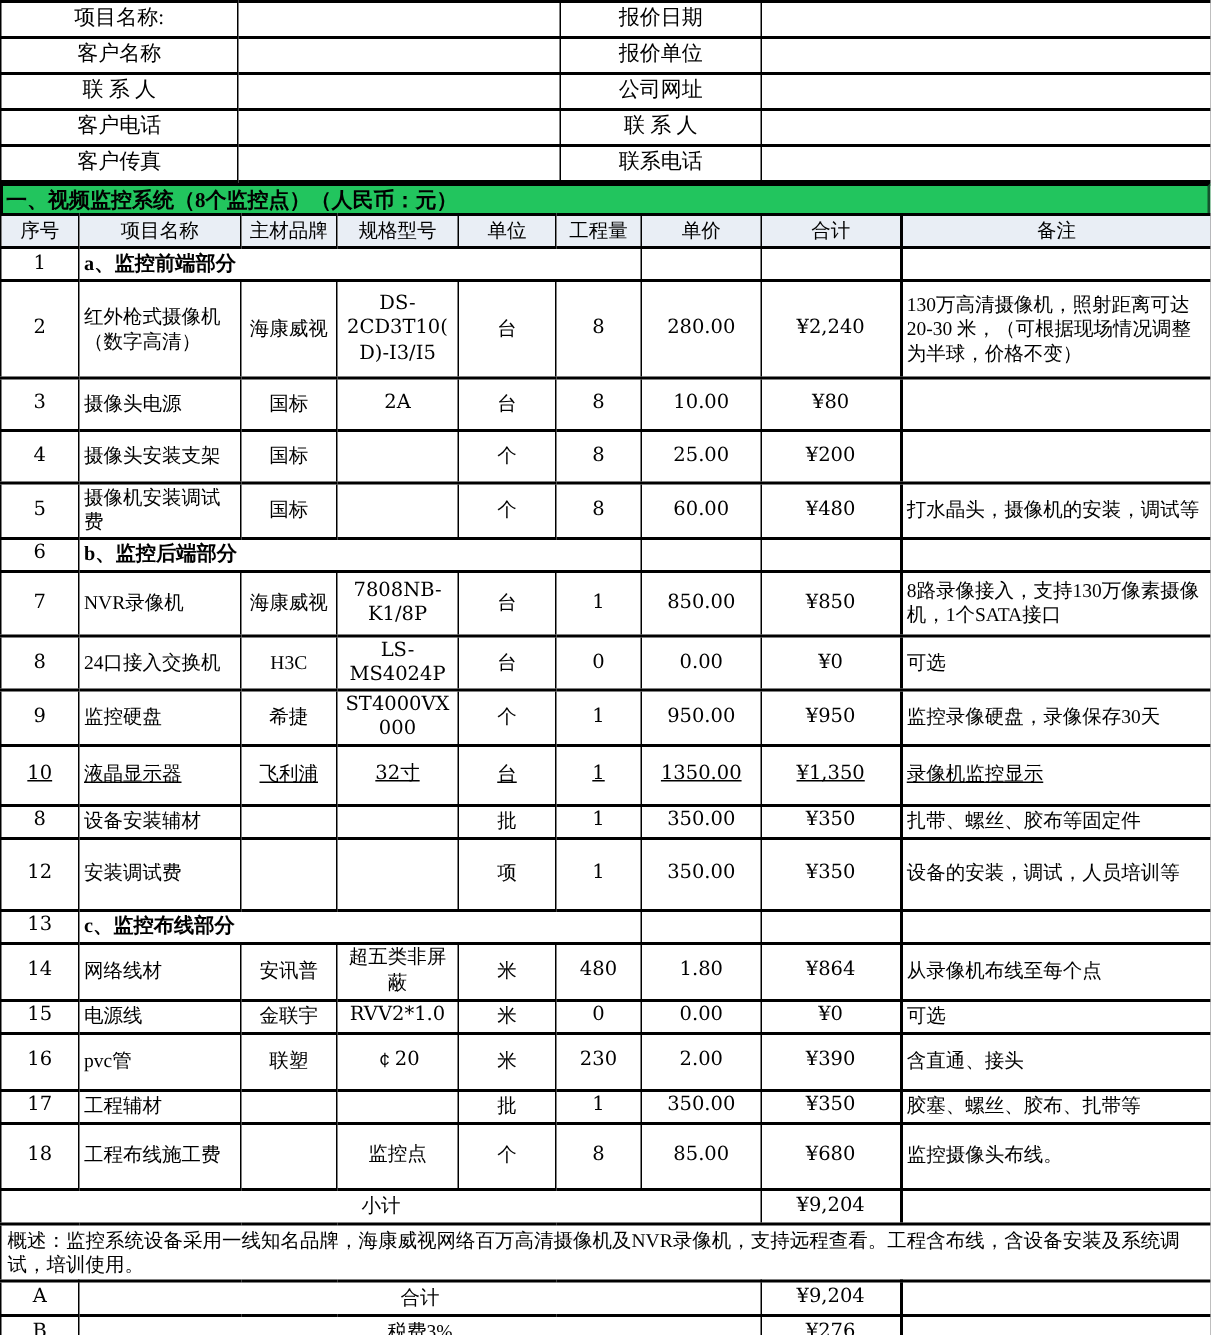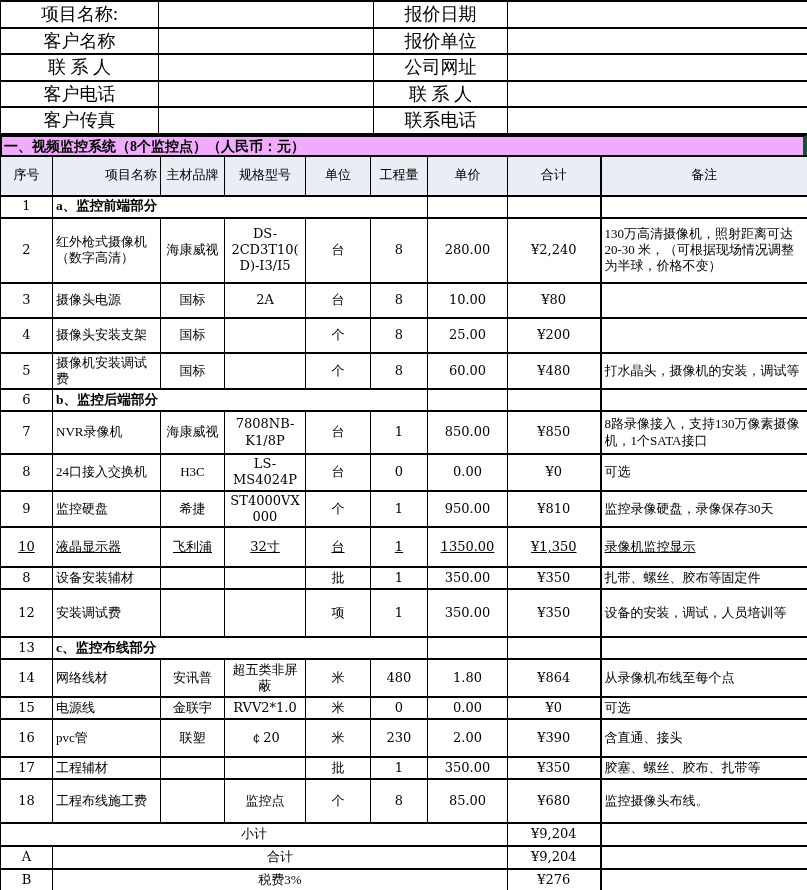--- a/index.html
+++ b/index.html
@@ -5,33 +5,33 @@
   * { margin:0; padding:0; box-sizing:border-box; }
   html,body { background:#ffffff; }
   body { width:807px; font-family:"Liberation Serif","DejaVu Serif",serif; color:#000; }
   .page { width:807px; background:#fff; }
 
   table { border-collapse:collapse; table-layout:fixed; width:807px; background:#fff; }
   td { border:1px solid #000; border-top:2px solid #000; border-bottom:2px solid #000;
        font-size:13px; line-height:1.25; overflow:hidden; word-wrap:break-word; padding:1px 3px; vertical-align:middle; }
 
   
-  .t-top td { height:24px; text-align:center; font-size:18px; }
+  .t-top td { height:24px; text-align:center; font-size:14px; }
 
   
-  .sec-bar { width:807px; border-left:2px solid #000; border-right:4px solid #14532d;
+  .sec-bar { width:807px; border-left:2px solid #000; border-right:2px solid #14532d;
              border-top:2px solid #000; height:20px; font-size:14px; font-weight:bold;
-             padding:1px 11px 0 2px; background:#f0abfc; }
+             padding:1px 11px 0 2px; background:#22c55e; }
 
   
   .t-main td.c { text-align:center; }
   .t-main td.l { text-align:left; }
   .t-main td.bold { font-weight:bold; font-size:13.5px; }
   .t-main .thick-l { border-left:2px solid #000; }
-  .t-main .head td { background:#e9eef5; text-align:center; height:40px; }
+  .t-main .head td { background:#e9eef5; text-align:center; height:22px; }
   .t-main .summary td { text-align:left; height:36px; padding:2px 4px; }
   .t-main .subtotal td, .t-main .totalrow td { height:23px; }
   .num { font-family:"DejaVu Serif","Liberation Serif",serif; }
 </style>
 </head>
 <body>
 
 <div class="page">
 
   <table class="t-top">
@@ -85,21 +85,21 @@
         <col style="width:81px">
       <col style="width:65px">
         <col style="width:57px">
         <col style="width:80px">
         <col style="width:93px">
         <col style="width:207px">
     </colgroup>
     <tbody>
       <tr class="head">
         <td>序号</td>
-        <td style="text-align:right">项目名称</td>
+        <td style="text-align:center">项目名称</td>
         <td>主材品牌</td>
         <td>规格型号</td>
         <td>单位</td>
         <td>工程量</td>
         <td>单价</td>
         <td>合计</td>
         <td class="thick-l">备注</td>
       </tr>
     </tbody>
     <tbody>
@@ -184,21 +184,21 @@
           <td class="l thick-l">可选</td>
         </tr>
         <tr style="height: 35px;">
           <td class="c num">9</td>
           <td class="l">监控硬盘</td>
           <td class="c">希捷</td>
           <td class="c num">ST4000VX000</td>
           <td class="c">个</td>
           <td class="c num">1</td>
           <td class="c num">950.00</td>
-          <td class="c num">¥810</td>
+          <td class="c num">¥950</td>
           <td class="l thick-l">监控录像硬盘，录像保存30天</td>
         </tr>
         <tr style="height: 40px; text-decoration: underline;">
           <td class="c num">10</td>
           <td class="l">液晶显示器</td>
           <td class="c">飞利浦</td>
           <td class="c num">32寸</td>
           <td class="c">台</td>
           <td class="c num">1</td>
           <td class="c num">1350.00</td>
@@ -289,20 +289,23 @@
           <td class="c num">¥680</td>
           <td class="l thick-l">监控摄像头布线。</td>
         </tr>
       </tbody>
     <tbody>
       <tr class="subtotal">
         <td class="c" colspan="7">小计</td>
         <td class="c num">¥9,204</td>
         <td class="thick-l"></td>
       </tr>
+      <tr class="summary">
+        <td colspan="9">概述：监控系统设备采用一线知名品牌，海康威视网络百万高清摄像机及NVR录像机，支持远程查看。工程含布线，含设备安装及系统调试，培训使用。</td>
+      </tr>
       <tr class="totalrow">
         <td class="c num">A</td>
         <td class="c" colspan="6">合计</td>
         <td class="c num">¥9,204</td>
         <td class="thick-l"></td>
       </tr>
       <tr class="totalrow">
         <td class="c num">B</td>
         <td class="c" colspan="6">税费3%</td>
         <td class="c num">¥276</td>

